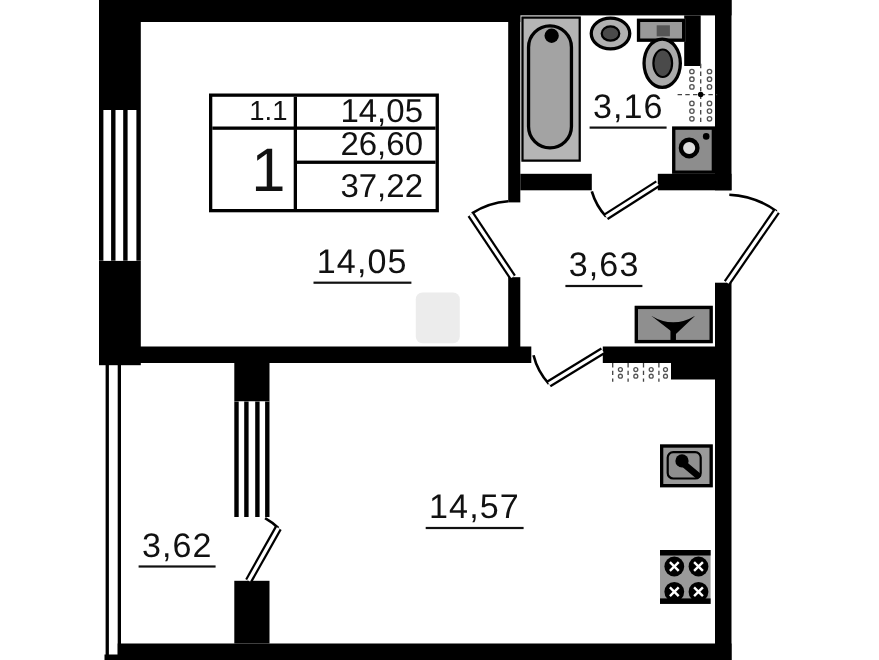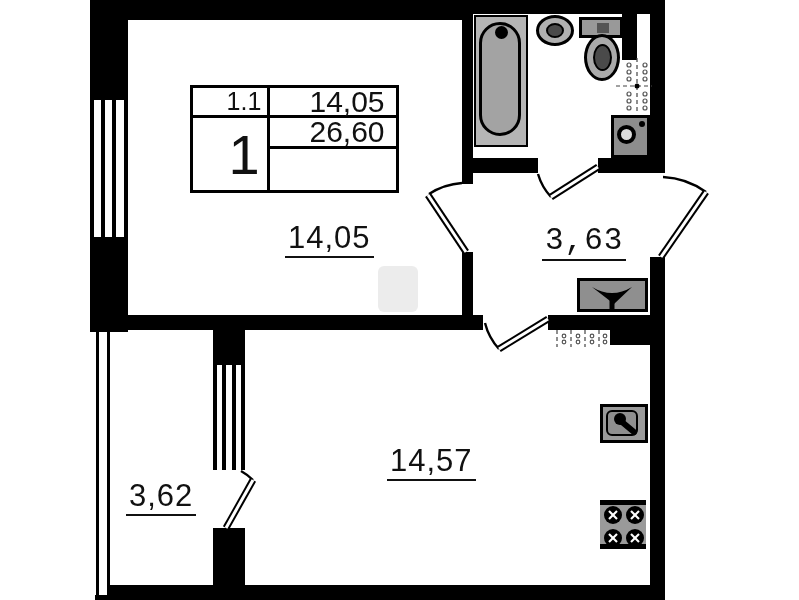--- a/index.html
+++ b/index.html
@@ -184,20 +184,22 @@
       <path d="M 592,287 Q 612,299 632,287 L 614,304 Z" fill="#000"></path>
       <line x1="612" y1="300" x2="612" y2="311" stroke="#000" stroke-width="5"></line>
     </g>
   </svg>
 
   <div class="legend">
     <div class="cell" style="grid-column:1;grid-row:1;border-right:3px solid #000;border-bottom:3px solid #000;font-size:25px;">1.1</div>
     <div class="cell" style="grid-column:2;grid-row:1;border-bottom:3px solid #000;">14,05</div>
     <div class="cell" style="grid-column:1;grid-row:2 / span 2;border-right:3px solid #000;font-size:56px;">1</div>
     <div class="cell" style="grid-column:2;grid-row:2;border-bottom:3px solid #000;">26,60</div>
+    <div class="cell" style="grid-column:2;grid-row:3;">37,22</div>
   </div>
 
   <div class="rlabel" style="left:285px;top:222px;">14,05</div>
-  <div class="rlabel" style="left:542px;top:225px;font-family:Liberation Mono, monospace;">3,63</div>
+  <div class="rlabel" style="left:536px;top:81px;">3,16</div>
+  <div class="rlabel" style="left:514px;top:225px;">3,63</div>
   <div class="rlabel" style="left:126px;top:480px;">3,62</div>
   <div class="rlabel" style="left:387px;top:445px;">14,57</div>
 
 </div>
 
 </body></html>

